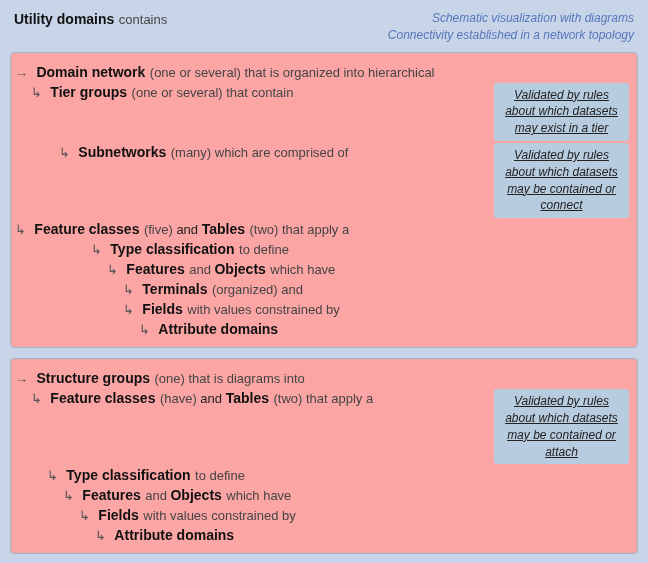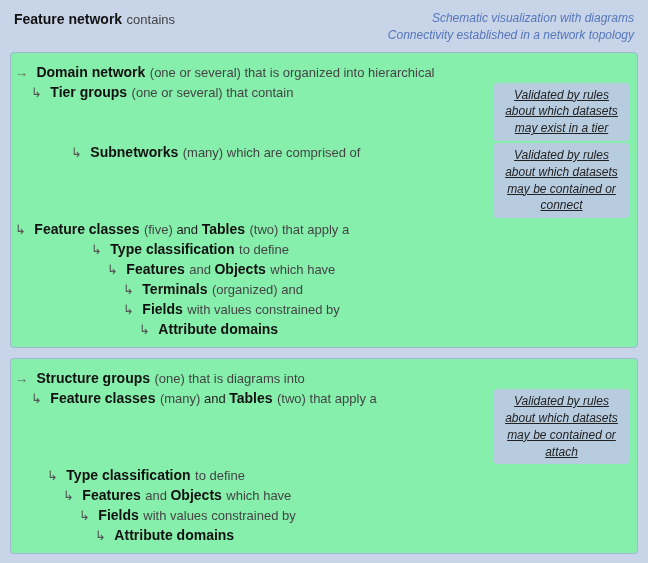--- a/index.html
+++ b/index.html
@@ -22,21 +22,21 @@
       padding: 0 4px;
     }
     .connectivity-note {
       font-size: 12px;
       color: #5577bb;
       font-style: italic;
       text-align: right;
       line-height: 1.4;
     }
     .section-box {
-      background: #86efac;
+      background: #fca5a5;
       border: 1px solid #a0b8d0;
       border-radius: 4px;
       padding: 8px 8px 8px 4px;
       margin-bottom: 10px;
     }
 
     .node-label {
       font-weight: bold;
       font-size: 14px;
       color: #111;
@@ -64,21 +64,21 @@
       margin: 2px 0 1px 0;
     }
   </style>
 </head>
 <body>
 
 <div class="main-container">
 
   <div class="header-row">
     <div>
-      <span class="node-label">Feature network</span>
+      <span class="node-label">Utility domains</span>
       <span class="node-italic">contains</span>
     </div>
     <div class="connectivity-note">
       <div>Schematic visualization with diagrams</div>
       <div>Connectivity established in a network topology</div>
     </div>
   </div>
 
   <div class="section-box">
 
@@ -97,21 +97,21 @@
           <span class="node-label">Tier groups</span>
           <span class="node-italic"> (one or several) that contain</span>
         </span>
       </div>
       <div class="validated-box-right">Validated by rules about which datasets may exist in a tier</div>
     </div>
 
 
     <div style="display:flex; align-items:flex-start; margin: 2px 0;">
       <div style="flex:1;">
-        <span style="margin-left:56px; display:inline-block;">
+        <span style="margin-left:44px; display:inline-block;">
           <span style="color:#555; font-size:13px; margin-right:4px;">↳</span>
           <span class="node-label">Subnetworks</span>
           <span class="node-italic"> (many) which are comprised of</span>
         </span>
       </div>
       <div class="validated-box-right">Validated by rules about which datasets may be contained or connect</div>
     </div>
 
     <div class="line-row">
       <span style="display:inline-block;">
@@ -174,21 +174,21 @@
         <span class="node-label">Structure groups</span>
         <span class="node-italic"> (one) that is diagrams into</span>
       </span>
     </div>
 
     <div style="display:flex; align-items:flex-start; margin: 2px 0;">
       <div style="flex:1;">
         <span style="margin-left:16px; display:inline-block;">
           <span style="color:#555; font-size:13px; margin-right:4px;">↳</span>
           <span class="node-label">Feature classes</span>
-          <span class="node-italic"> (many) </span>
+          <span class="node-italic"> (have) </span>
           <span style="font-size:13px; color:#222;">and </span>
           <span class="node-label">Tables</span>
           <span class="node-italic"> (two) that apply a</span>
         </span>
       </div>
       <div class="validated-box-right">Validated by rules about which datasets may be contained or attach</div>
     </div>
 
     <div class="line-row">
       <span style="margin-left:32px; display:inline-block;">

